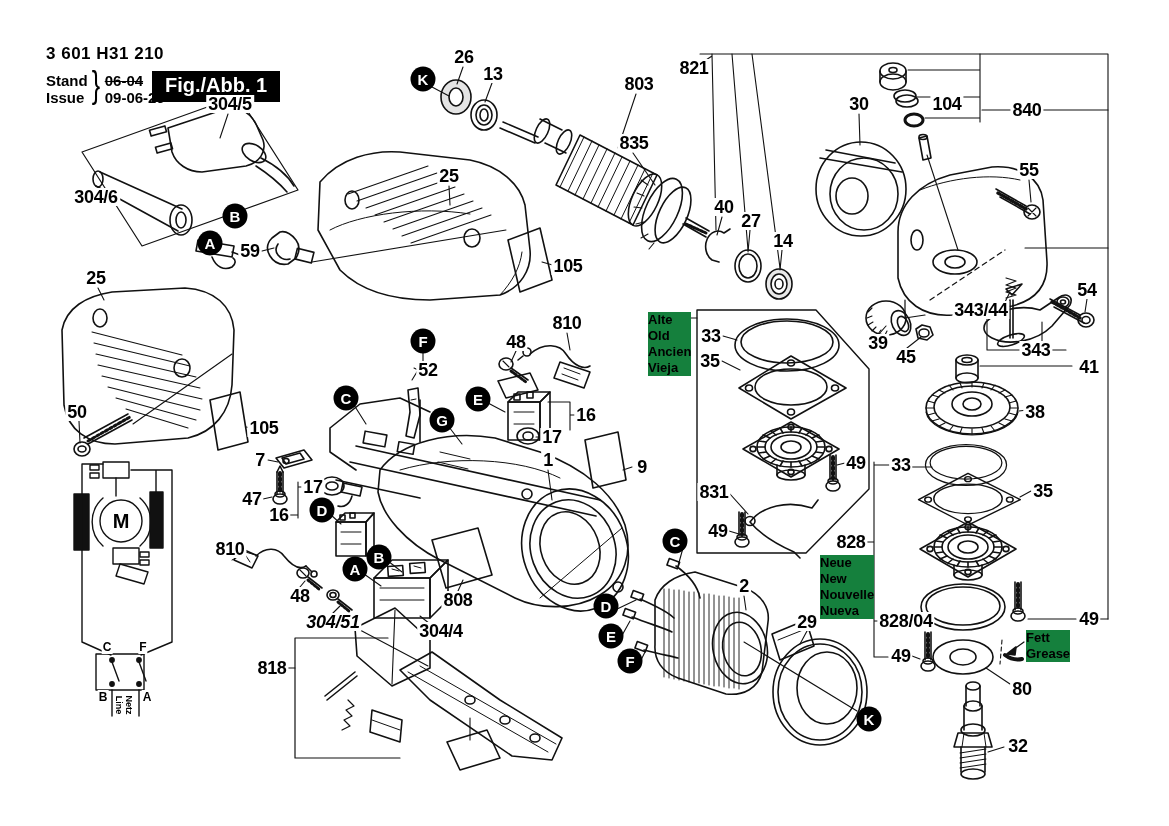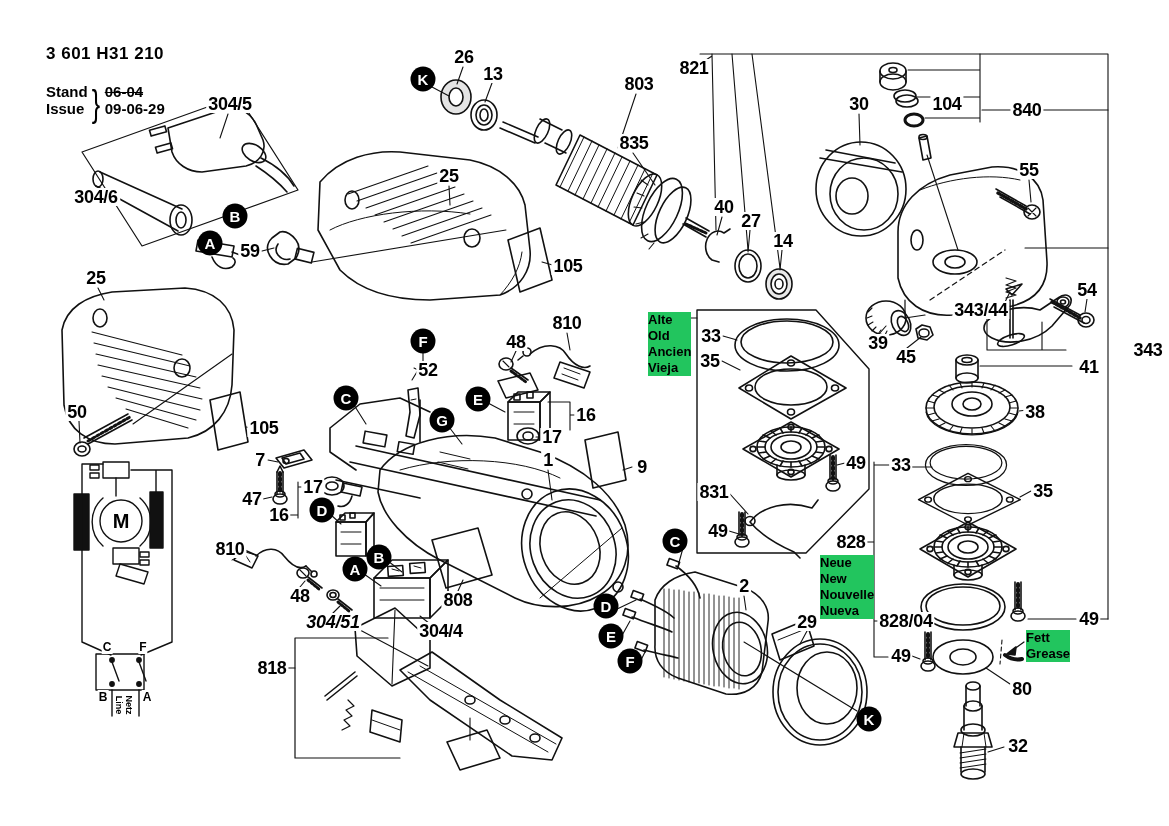--- a/index.html
+++ b/index.html
@@ -6,27 +6,27 @@
   #canvas{position:relative;width:1169px;height:826px;background:#ffffff;
           font-family:"Liberation Sans",sans-serif;color:#000;overflow:hidden}
   #art{position:absolute;left:0;top:0}
   .plabel{position:absolute;transform:translate(-50%,-50%);font-weight:bold;font-size:18px;
           letter-spacing:-0.3px;line-height:1;background:#fff;padding:0 2px;white-space:nowrap}
   .lcirc{position:absolute;width:25px;height:25px;transform:translate(-50%,-50%);background:#000;
          color:#fff;border-radius:50%;font-weight:bold;font-size:15px;display:flex;
          align-items:center;justify-content:center;line-height:1}
   .header{position:absolute;left:46px;top:44px}
   .typeno{font-size:17px;font-weight:bold;letter-spacing:.5px}
-  .revrow{display:flex;align-items:flex-start;margin-top:19px}
+  .revrow{display:flex;align-items:flex-end;margin-top:0}
   .revlabels div,.revvals div{font-size:15px;font-weight:bold;line-height:17px}
   .brace{font-size:36px;font-weight:400;margin:0 3px 0 2px;transform:scaleX(.7)}
   .struck{text-decoration:line-through}
   .figbox{position:absolute;left:152px;top:71px;background:#000;color:#fff;font-weight:bold;
           font-size:20px;padding:3px 13px 5px}
-  .noteblock{position:absolute;font-weight:bold;font-size:13px;line-height:16px;background:#22c55e}
+  .noteblock{position:absolute;font-weight:bold;font-size:13px;line-height:16px;background:#15803d}
   .footer{position:absolute;left:34px;top:727px;font-size:13.5px;line-height:16.5px;font-weight:400}
   .ctext{position:absolute;transform:translate(-50%,-50%);font-weight:bold;font-size:12px;background:#fff;padding:0 1px}
   .vtext{position:absolute;font-weight:bold;font-size:9px;transform:translate(-50%,-50%) rotate(90deg);background:#fff}
 </style>
 </head>
 <body>
 
 <div id="canvas">
 
 <svg id="art" width="1169" height="826" viewBox="0 0 1169 826" fill="none" stroke="#111" stroke-width="1.6" stroke-linecap="round" stroke-linejoin="round">
@@ -481,20 +481,21 @@
       <div>Stand</div>
       <div>Issue</div>
     </div>
     <div class="brace">}</div>
     <div class="revvals">
       <div class="struck">06-04</div>
       <div>09-06-29</div>
     </div>
   </div>
 </div>
+<div class="figbox">Fig./Abb. 1</div>
 
 <div class="noteblock" style="left:648px;top:312px">
   <div>Alte</div>
   <div>Old</div>
   <div>Ancien</div>
   <div>Vieja</div>
 </div>
 <div class="noteblock" style="left:820px;top:555px">
   <div>Neue</div>
   <div>New</div>
@@ -527,21 +528,21 @@
     <div class="plabel" style="left: 230px; top: 104px;">304/5</div>
     <div class="plabel" style="left: 96px; top: 197px;">304/6</div>
     <div class="plabel" style="left: 449px; top: 176px;">25</div>
     <div class="plabel" style="left: 250px; top: 251px;">59</div>
     <div class="plabel" style="left: 568px; top: 266px;">105</div>
     <div class="plabel" style="left: 724px; top: 207px;">40</div>
     <div class="plabel" style="left: 751px; top: 221px;">27</div>
     <div class="plabel" style="left: 783px; top: 241px;">14</div>
     <div class="plabel" style="left: 981px; top: 310px;">343/44</div>
     <div class="plabel" style="left: 1087px; top: 290px;">54</div>
-    <div class="plabel" style="left: 1148px; top: 350px;">343</div>
+    <div class="plabel" style="left: 1036px; top: 350px;">343</div>
     <div class="plabel" style="left: 1089px; top: 367px;">41</div>
     <div class="plabel" style="left: 878px; top: 343px;">39</div>
     <div class="plabel" style="left: 906px; top: 357px;">45</div>
     <div class="plabel" style="left: 1035px; top: 412px;">38</div>
     <div class="plabel" style="left: 711px; top: 336px;">33</div>
     <div class="plabel" style="left: 710px; top: 361px;">35</div>
     <div class="plabel" style="left: 714px; top: 492px;">831</div>
     <div class="plabel" style="left: 856px; top: 463px;">49</div>
     <div class="plabel" style="left: 718px; top: 531px;">49</div>
     <div class="plabel" style="left: 901px; top: 465px;">33</div>

